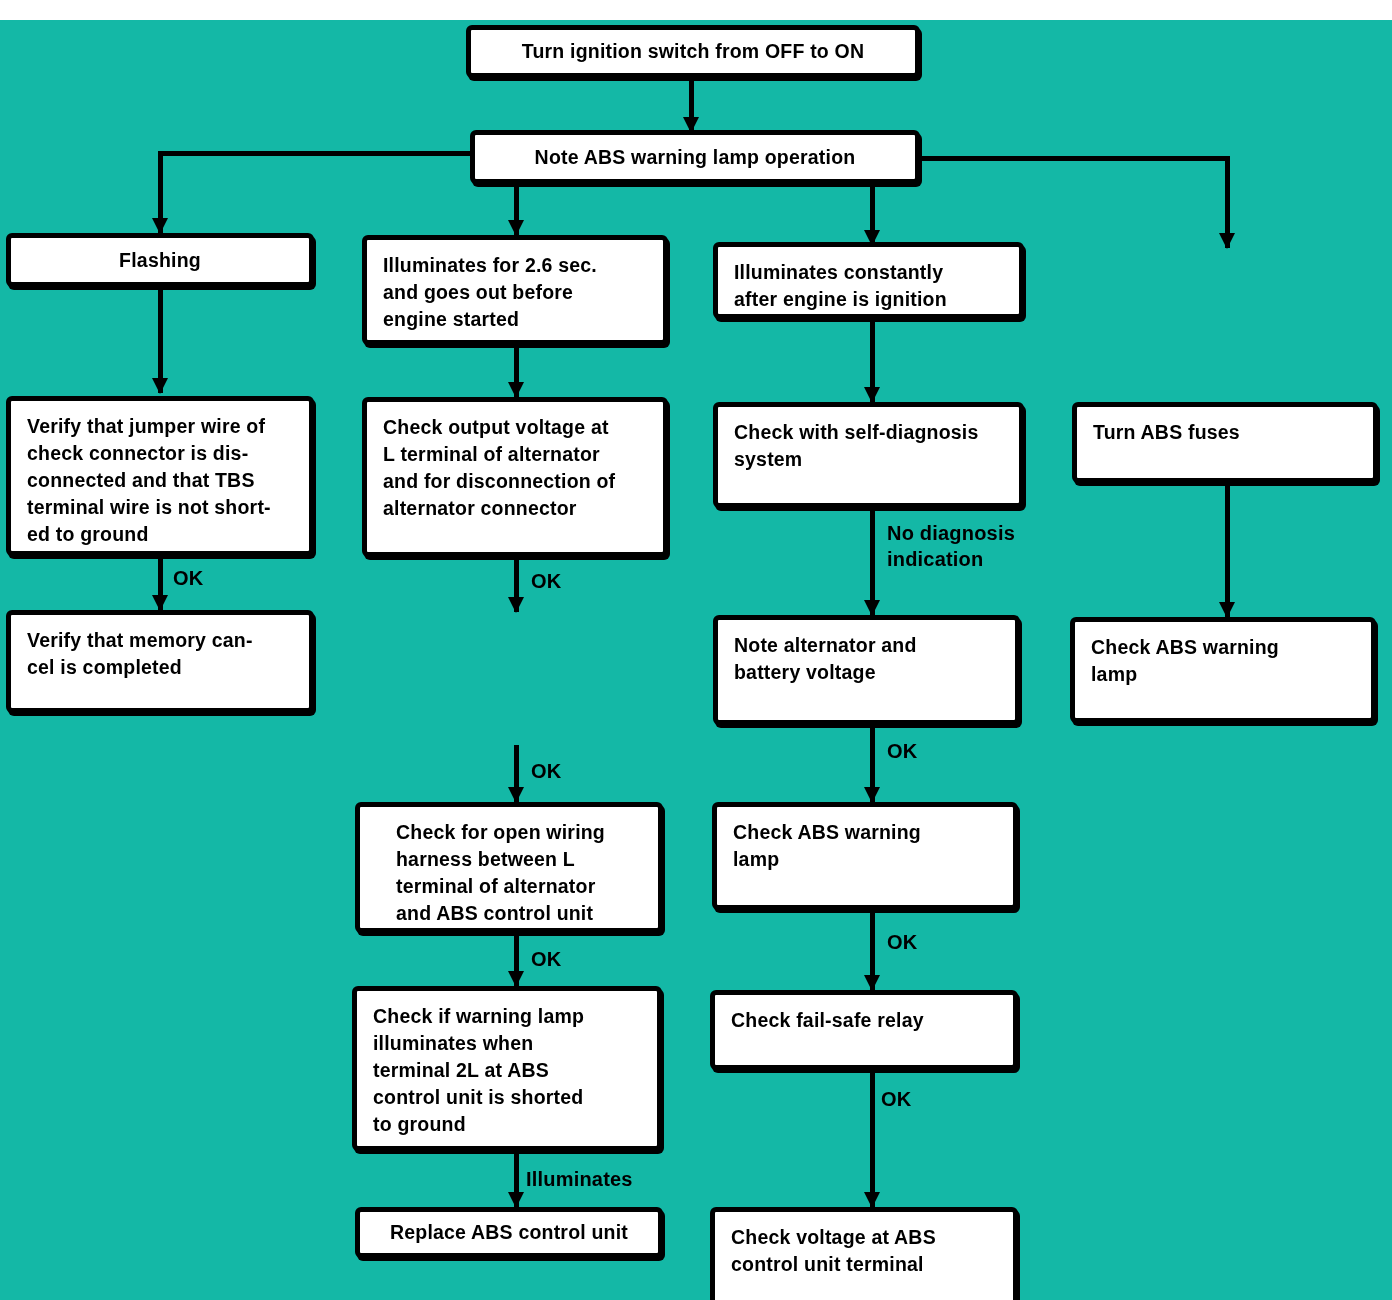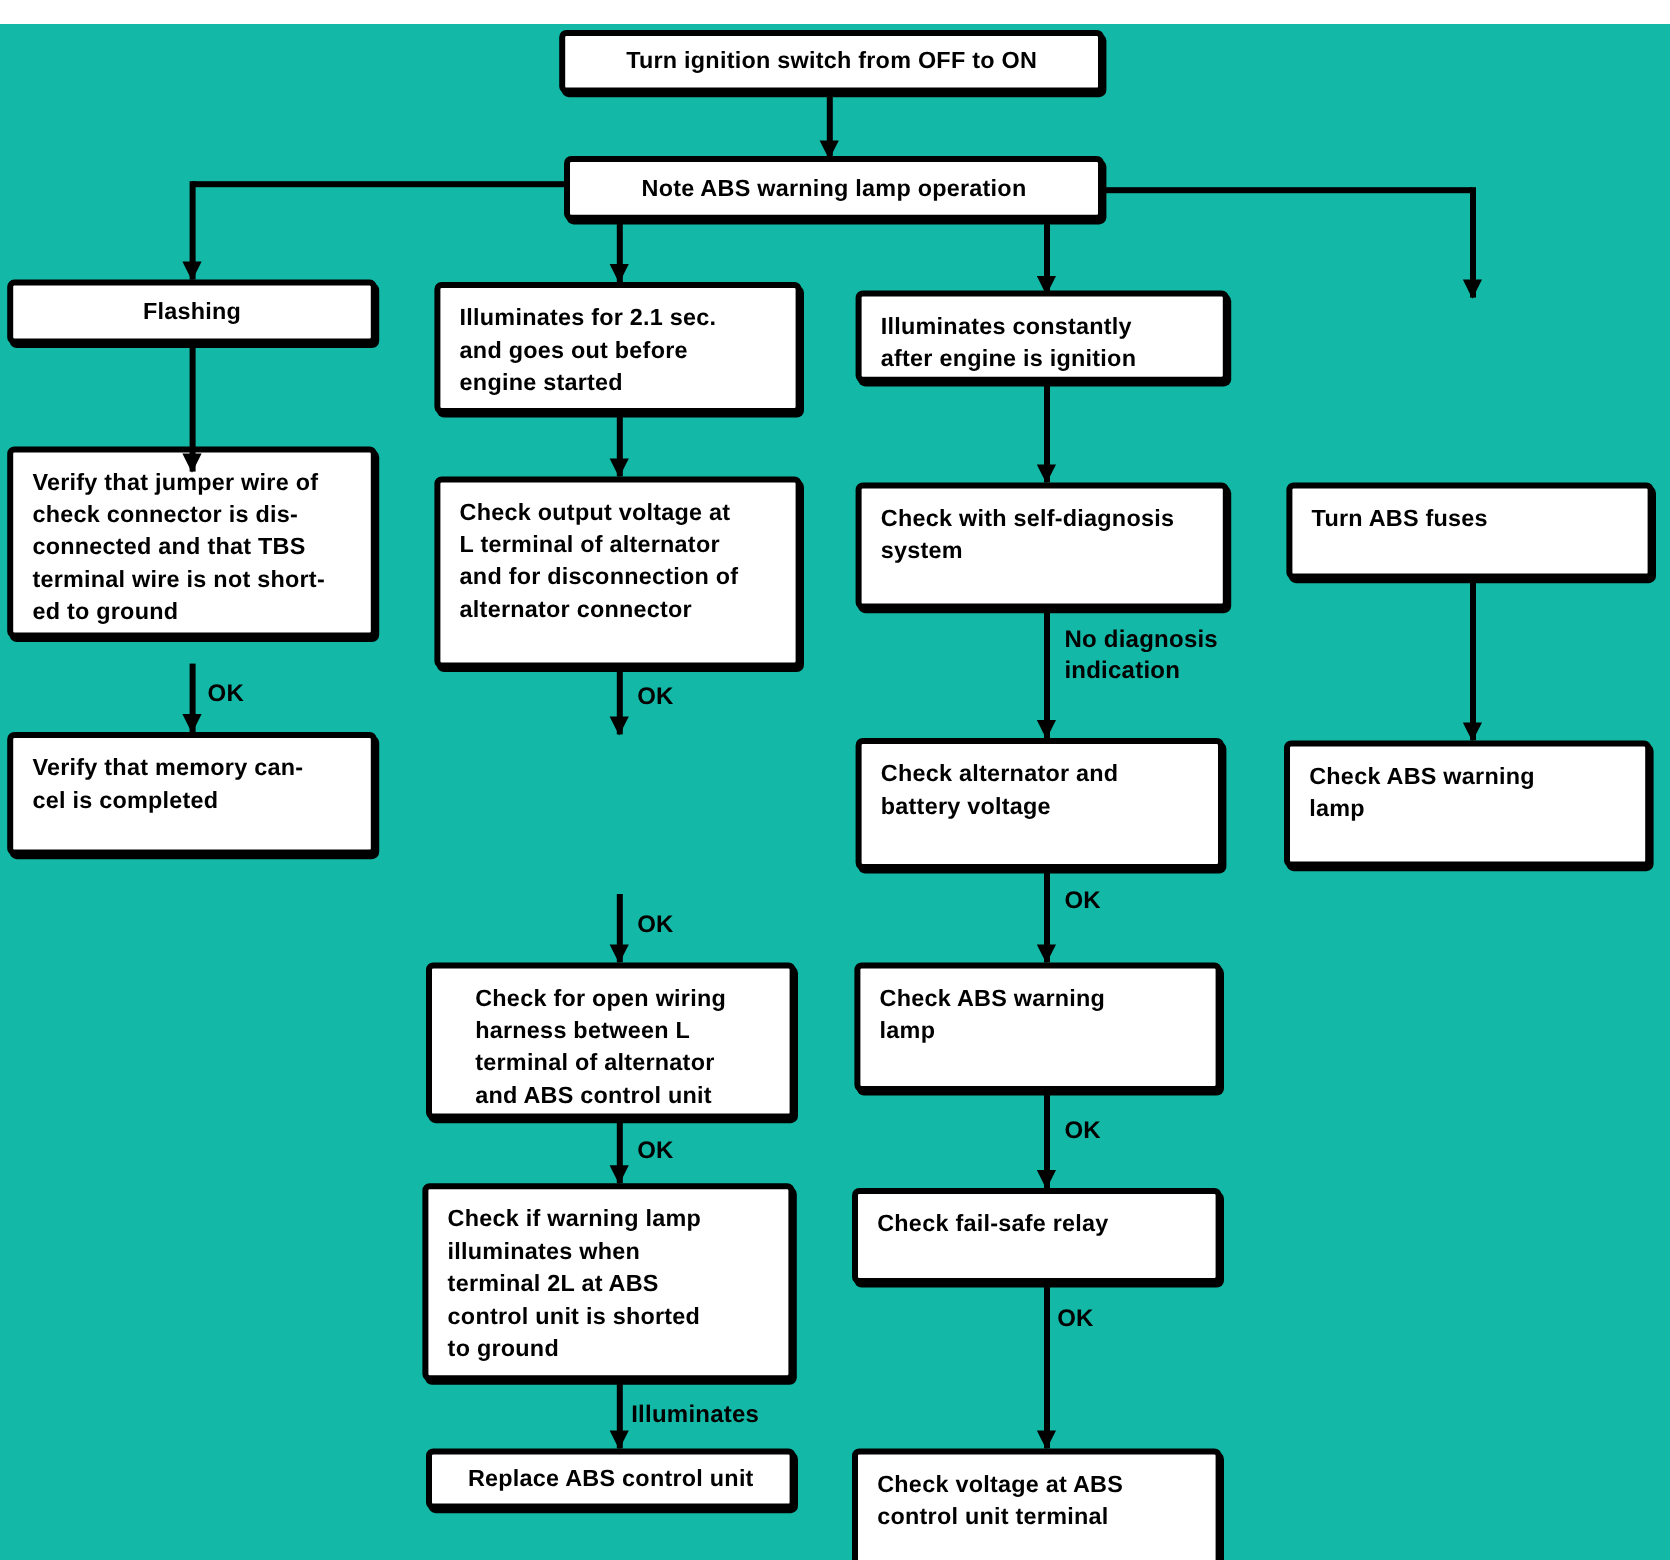--- a/index.html
+++ b/index.html
@@ -34,27 +34,27 @@
 </style>
 </head>
 <body>
 
 <div class="canvas">
 
   <div class="box center" style="left:466px;top:5px;width:454px;height:53px">Turn ignition switch from OFF to ON</div>
   <div class="box center" style="left:470px;top:110px;width:450px;height:54px">Note ABS warning lamp operation</div>
 
   <div class="box center" style="left:6px;top:213px;width:308px;height:54px">Flashing</div>
-  <div class="box" style="left:362px;top:215px;width:306px;height:110px">Illuminates for 2.1 sec.
+  <div class="box" style="left:362px;top:215px;width:306px;height:110px">Illuminates for 2.6 sec.
 and goes out before
 engine started</div>
   <div class="box" style="left:713px;top:222px;width:311px;height:77px">Illuminates constantly
 after engine is ignition</div>
 
-  <div class="box" style="left:6px;top:352px;width:308px;height:160px">Verify that jumper wire of
+  <div class="box" style="left:6px;top:376px;width:308px;height:160px">Verify that jumper wire of
 check connector is dis-
 connected and that TBS
 terminal wire is not short-
 ed to ground</div>
   <div class="box" style="left:6px;top:590px;width:308px;height:103px">Verify that memory can-
 cel is completed</div>
 
   <div class="box" style="left:362px;top:377px;width:306px;height:160px">Check output voltage at
 L terminal of alternator
 and for disconnection of
@@ -65,21 +65,21 @@
 and ABS control unit</div>
   <div class="box" style="left:352px;top:966px;width:310px;height:165px">Check if warning lamp
 illuminates when
 terminal 2L at ABS
 control unit is shorted
 to ground</div>
   <div class="box center" style="left:355px;top:1187px;width:308px;height:51px">Replace ABS control unit</div>
 
   <div class="box" style="left:713px;top:382px;width:311px;height:106px">Check with self-diagnosis
 system</div>
-  <div class="box" style="left:713px;top:595px;width:307px;height:110px">Check alternator and
+  <div class="box" style="left:713px;top:595px;width:307px;height:110px">Note alternator and
 battery voltage</div>
   <div class="box" style="left:712px;top:782px;width:306px;height:108px">Check ABS warning
 lamp</div>
   <div class="box" style="left:710px;top:970px;width:308px;height:80px">Check fail-safe relay</div>
   <div class="box" style="left:710px;top:1187px;width:308px;height:106px">Check voltage at ABS
 control unit terminal</div>
 
   <div class="box" style="left:1072px;top:382px;width:306px;height:81px">Turn ABS fuses</div>
   <div class="box" style="left:1070px;top:597px;width:306px;height:106px">Check ABS warning
 lamp</div>

